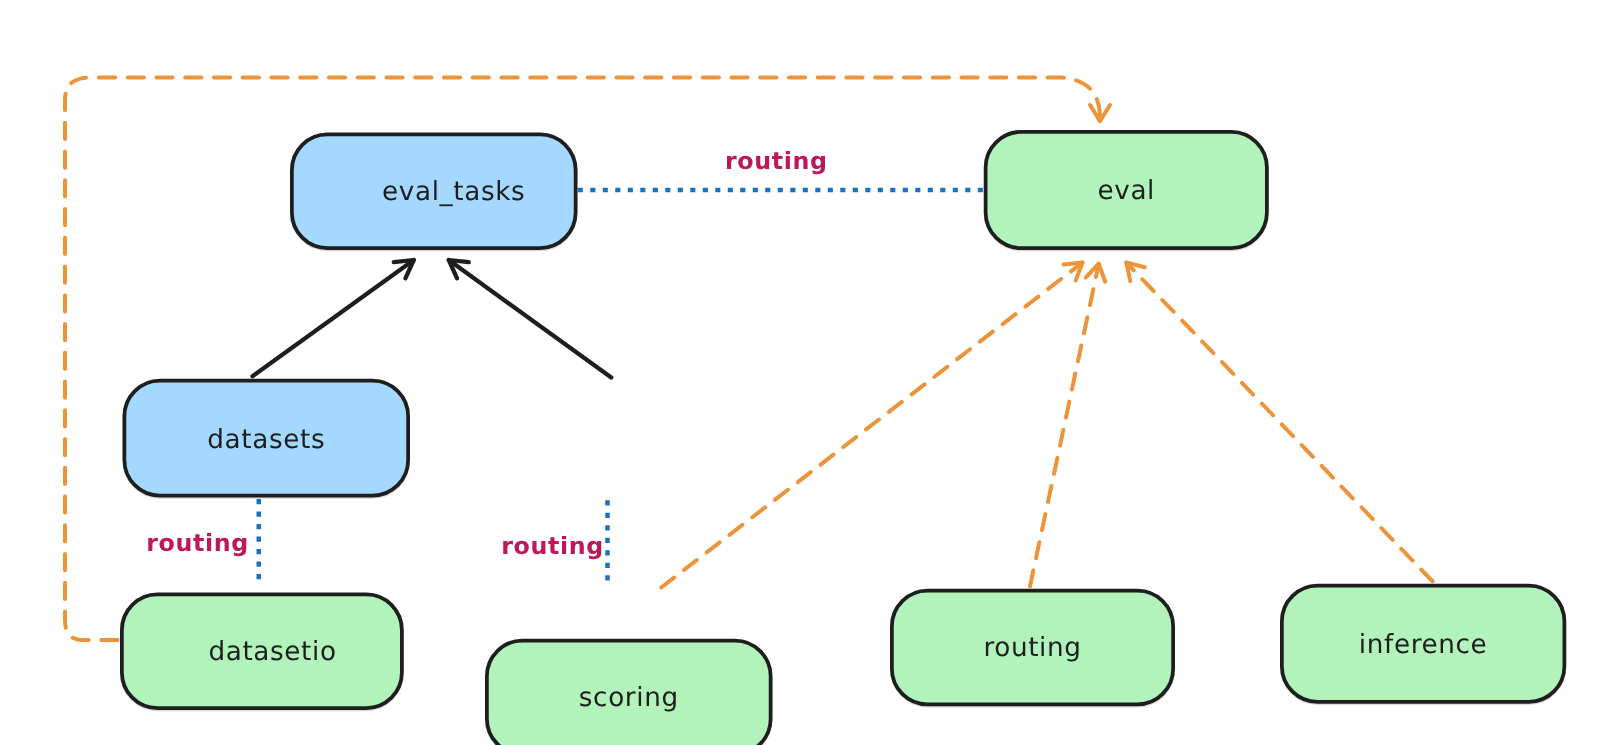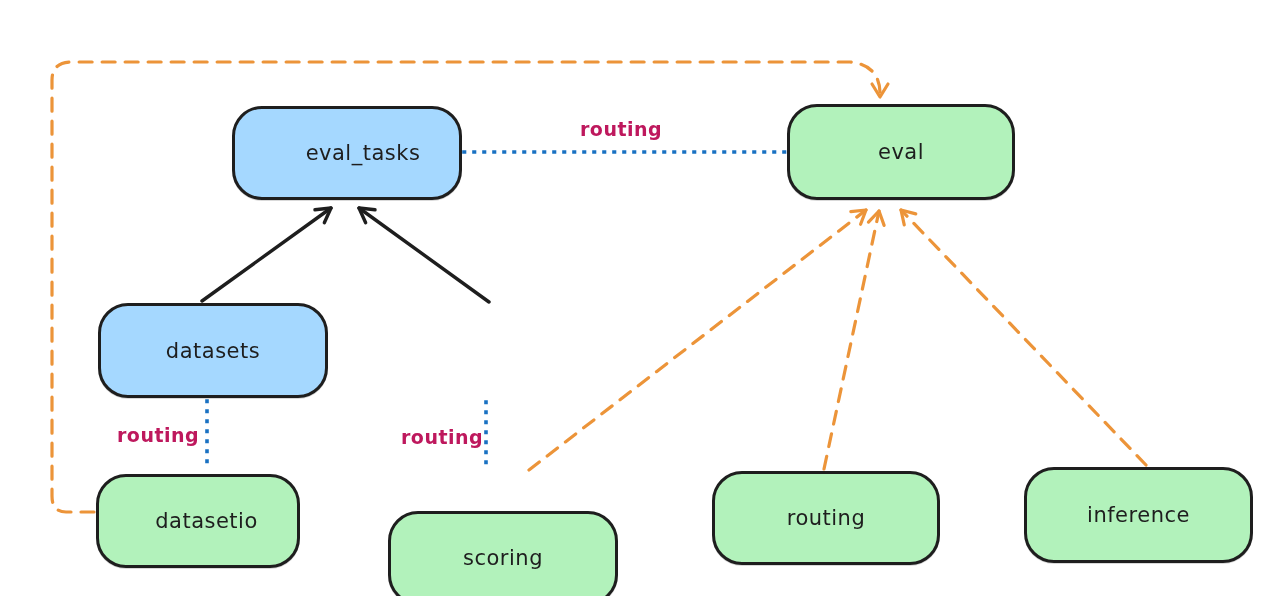--- a/index.html
+++ b/index.html
@@ -13,21 +13,21 @@
     border:3px solid #1e1e1e;border-radius:30px;box-sizing:border-box;
     font-size:21px;color:#1e1e1e;letter-spacing:0.5px;
     box-shadow:0 1px 0 rgba(0,0,0,0.15);
   }
   .node.blue{background:#a5d8ff;}
   .node.green{background:#b2f2bb;}
   .n-eval-tasks{left:232px;top:106px;width:230px;height:94px;padding-left:32px;}
   .n-eval{left:787px;top:104px;width:228px;height:96px;}
   .n-datasets{left:98px;top:303px;width:230px;height:95px;}
   .n-scoring-functions{left:383px;top:304px;width:229px;height:94px;}
-  .n-datasetio{left:96px;top:474px;width:204px;height:94px;padding-left:17px;}
+  .n-datasetio{left:96px;top:474px;width:227px;height:94px;padding-left:17px;}
   .n-scoring{left:388px;top:471px;width:230px;height:94px;margin-top:40px;}
   .n-agents{left:712px;top:471px;width:228px;height:94px;}
   .n-inference{left:1024px;top:467px;width:229px;height:96px;}
   .edge-label{
     position:absolute;color:#be185d;font-size:19px;font-weight:bold;
     letter-spacing:0.5px;white-space:nowrap;
   }
   .el-top{left:580px;top:118px;}
   .el-left{left:117px;top:424px;}
   .el-mid{left:401px;top:426px;}

